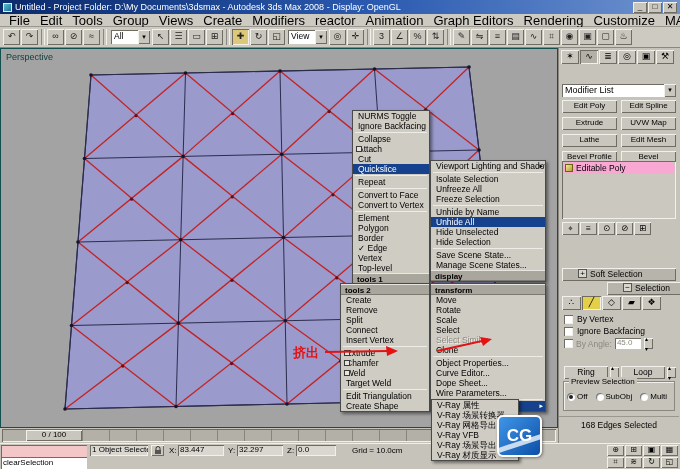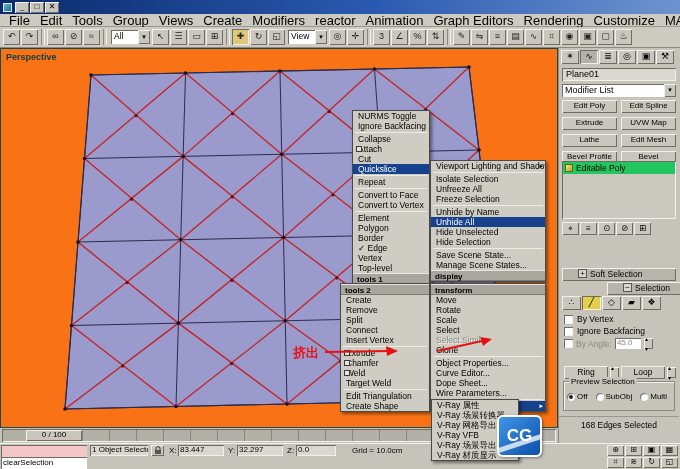--- a/index.html
+++ b/index.html
@@ -18,21 +18,21 @@
   .mitem{padding:0 5px;font-size:13px;white-space:nowrap;}
   
   .toolbar{position:absolute;left:0;top:27px;width:680px;height:21px;background:#cdcac1;border-bottom:1px solid #8a877e;display:flex;align-items:center;padding-left:3px;}
   .tb-btn{width:17px;height:16px;line-height:15px;text-align:center;font-size:9px;color:#222;margin-right:1px;background:#c9c6bd;box-shadow:inset 1px 1px 0 #f2f0ea,inset -1px -1px 0 #6f6c64;overflow:hidden;}
   .tb-btn.active{background:#dcc878;box-shadow:inset 1px 1px 0 #6f6c64,inset -1px -1px 0 #f2f0ea;}
   .tb-sep{width:4px;height:16px;margin:0 2px;border-left:1px solid #8a877e;border-right:1px solid #f2f0ea;}
   .tb-select{display:inline-flex;margin:0 2px;height:14px;}
   .tb-sel-label{background:#fff;box-shadow:inset 1px 1px 0 #6f6c64;width:27px;font-size:8.5px;line-height:13px;padding-left:3px;overflow:hidden;}
   .tb-sel-arrow{width:12px;text-align:center;font-size:7px;line-height:13px;background:#c9c6bd;box-shadow:inset 1px 1px 0 #f2f0ea,inset -1px -1px 0 #6f6c64;}
   
-  .viewport{position:absolute;left:0;top:48px;width:558px;height:380px;background:#f97316;border:1px solid #11504e;overflow:hidden;font-weight:bold;}
+  .viewport{position:absolute;left:0;top:48px;width:558px;height:380px;background:#a3a3a3;border:1px solid #11504e;overflow:hidden;}
   .vplabel{position:absolute;left:5px;top:3px;color:#10403e;font-size:9px;}
   .viewport svg{position:absolute;left:0;top:0;}
   
   .quad{position:absolute;background:#cfccc4;border:1px solid #4a4a4a;box-shadow:2px 2px 3px rgba(0,0,0,.45);z-index:40;}
   .quad.submenu{z-index:55;}
   .q-head{background:#a9a69e;border-top:1px solid #e8e6e0;border-bottom:1px solid #7c7972;font-size:8px;font-weight:bold;height:11px;line-height:11px;padding:0 4px;}
   .q-item{position:relative;height:10px;line-height:10px;font-size:8.5px;padding:0 5px;white-space:nowrap;overflow:hidden;}
   .q-item.right{text-align:left;}
   .q-item.hl{background:#16418c;color:#fff;}
   .q-item.dis{color:#8b887f;text-shadow:1px 1px 0 #eee;}
@@ -44,21 +44,21 @@
   .ptabs{position:absolute;left:2px;top:2px;display:flex;gap:1px;}
   .ptab{width:18px;height:14px;line-height:13px;text-align:center;font-size:9px;background:#c9c6bd;box-shadow:inset 1px 1px 0 #f2f0ea,inset -1px -1px 0 #6f6c64;}
   .ptab.active{background:#b3b0a7;box-shadow:inset 1px 1px 0 #6f6c64,inset -1px -1px 0 #f2f0ea;}
   .namefield{position:absolute;left:3px;top:20px;width:114px;height:13px;line-height:12px;padding-left:4px;font-size:9px;}
   .modlist{position:absolute;left:3px;top:36px;width:114px;height:13px;background:#fff;box-shadow:inset 1px 1px 0 #6f6c64;display:flex;}
   .modlist span:first-child{flex:1;line-height:12px;padding-left:3px;font-size:9px;}
   .mlarrow{width:12px;text-align:center;font-size:7px;line-height:12px;background:#c9c6bd;box-shadow:inset 1px 1px 0 #f2f0ea,inset -1px -1px 0 #6f6c64;}
   .modgrid{position:absolute;left:3px;top:52px;width:114px;display:grid;grid-template-columns:1fr 1fr;gap:4px;}
   .modbtn{height:13px;line-height:12px;text-align:center;font-size:8px;background:#c9c6bd;box-shadow:inset 1px 1px 0 #f2f0ea,inset -1px -1px 0 #6f6c64;white-space:nowrap;overflow:hidden;}
   .stack{position:absolute;left:3px;top:113px;width:114px;height:58px;background:#cbc8c0;box-shadow:inset 1px 1px 0 #6f6c64,inset -1px -1px 0 #f2f0ea;padding:1px;}
-  .stackrow{height:12px;line-height:12px;background:#22c55e;display:flex;align-items:center;gap:3px;padding-left:2px;font-size:8.5px;}
+  .stackrow{height:12px;line-height:12px;background:#f9a8d4;display:flex;align-items:center;gap:3px;padding-left:2px;font-size:8.5px;border-radius:6px;}
   .stackicon{width:8px;height:8px;background:linear-gradient(135deg,#efe9a0,#b2a21f);border:1px solid #6b6212;}
   .stackbar{position:absolute;left:3px;top:174px;display:flex;gap:1px;}
   .stackbar .sbtn{width:17px;height:13px;line-height:12px;text-align:center;font-size:8.5px;background:#c9c6bd;box-shadow:inset 1px 1px 0 #f2f0ea,inset -1px -1px 0 #6f6c64;}
   .rollup{position:absolute;left:3px;width:114px;height:13px;background:#b7b4ab;box-shadow:inset 1px 1px 0 #f2f0ea,inset -1px -1px 0 #6f6c64;font-size:8.5px;line-height:12px;padding-left:16px;}
   .pm{display:inline-block;width:9px;height:9px;line-height:8px;text-align:center;border:1px solid #555;background:#d8d5cd;font-size:8px;margin-right:3px;vertical-align:1px;}
   .sobar{position:absolute;left:3px;top:248px;display:flex;gap:1px;}
   .sobtn{width:19px;height:14px;line-height:13px;text-align:center;font-size:9px;background:#c9c6bd;box-shadow:inset 1px 1px 0 #f2f0ea,inset -1px -1px 0 #6f6c64;}
   .sobtn.active{background:#e3cf48;box-shadow:inset 1px 1px 0 #6f6c64,inset -1px -1px 0 #f2f0ea;}
   .checks{position:absolute;left:5px;top:265px;width:114px;}
   .checkrow{display:flex;align-items:center;height:12px;gap:4px;}
@@ -105,20 +105,21 @@
   .wlogo:after{content:"";position:absolute;left:-8px;top:22px;width:70px;height:5px;background:rgba(255,255,255,.75);transform:rotate(-18deg);}
   .wtext{font-size:24px;font-weight:bold;color:#2b7fd9;text-shadow:-1px -1px 0 #fff,1px -1px 0 #fff,-1px 1px 0 #fff,1px 1px 0 #fff,2px 2px 3px rgba(0,0,0,.35);}
 </style>
 </head>
 <body>
 
 <div class="root">
 
   <div class="titlebar">
     <span class="appicon"></span>
+    <span class="title">Untitled - Project Folder: D:\My Documents\3dsmax - Autodesk 3ds Max 2008 - Display: OpenGL</span>
     <span class="winbtns">
       <span class="winbtn">_</span>
       <span class="winbtn">□</span>
       <span class="winbtn">✕</span>
     </span>
   </div>
 
   <div class="menubar">
       <span class="mitem">File</span>
       <span class="mitem">Edit</span>
@@ -272,21 +273,20 @@
 
   <div class="cmdpanel">
     <div class="ptabs">
         <span class="ptab">✶</span>
         <span class="ptab active">∿</span>
         <span class="ptab">≣</span>
         <span class="ptab">◎</span>
         <span class="ptab">▣</span>
         <span class="ptab">⚒</span>
       </div>
-    <div class="namefield sunk">Plane01</div>
     <div class="modlist">
       <span>Modifier List</span>
       <span class="mlarrow">▾</span>
     </div>
     <div class="modgrid">
         <span class="modbtn">Edit Poly</span>
         <span class="modbtn">Edit Spline</span>
         <span class="modbtn">Extrude</span>
         <span class="modbtn">UVW Map</span>
         <span class="modbtn">Lathe</span>

